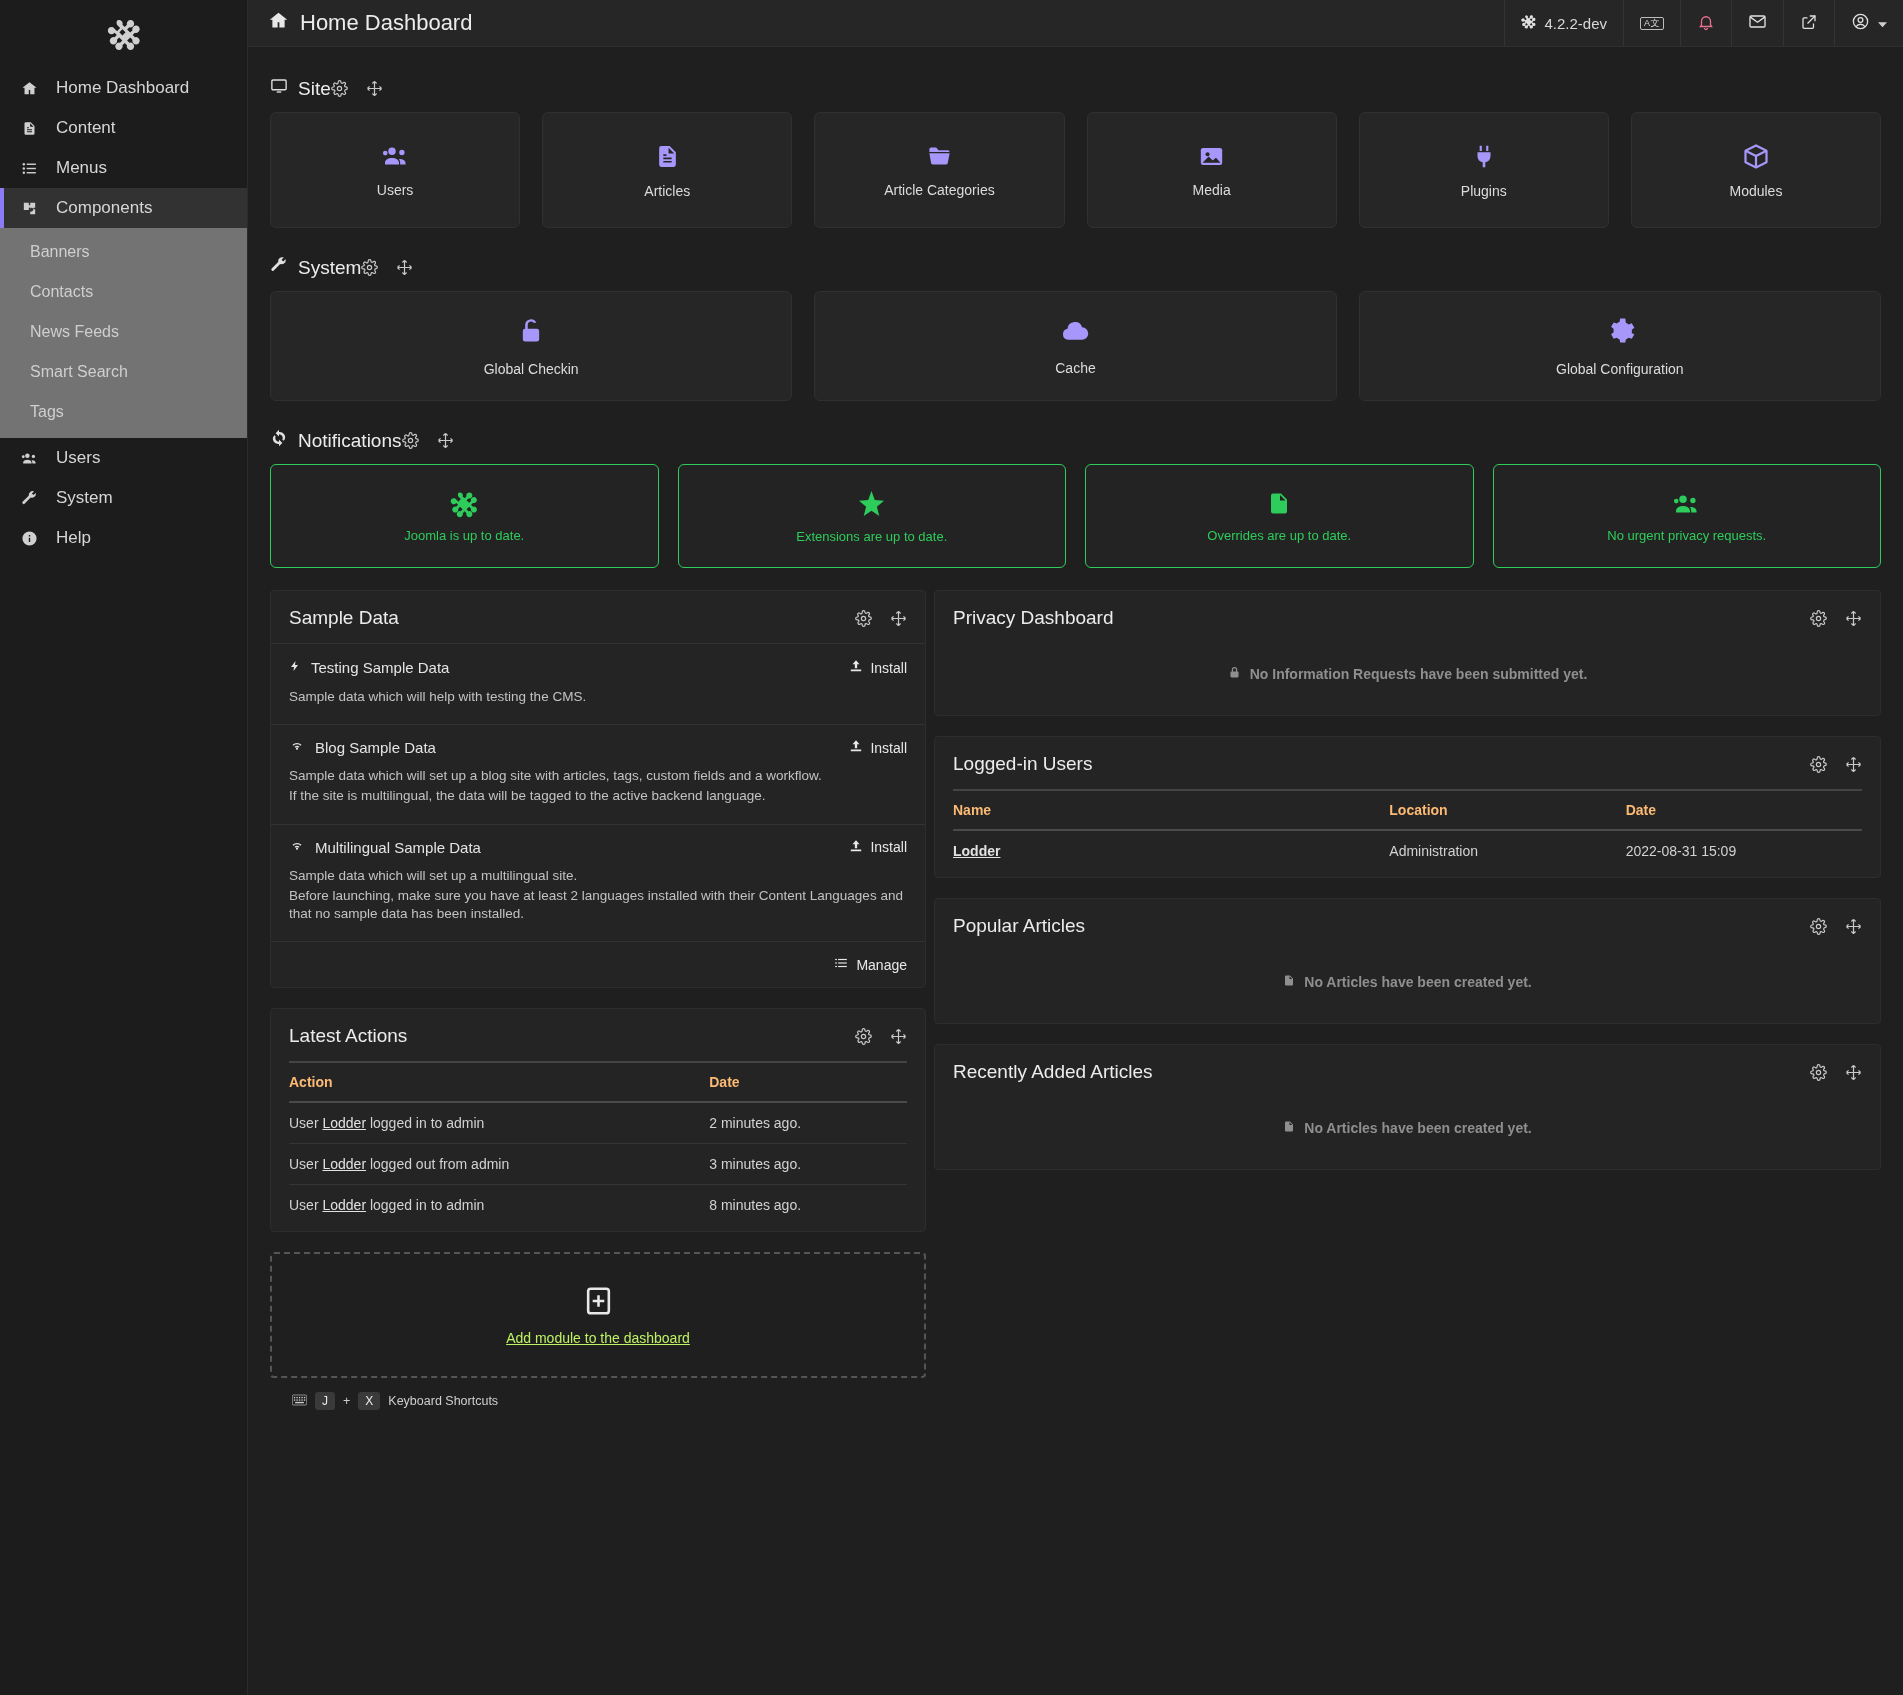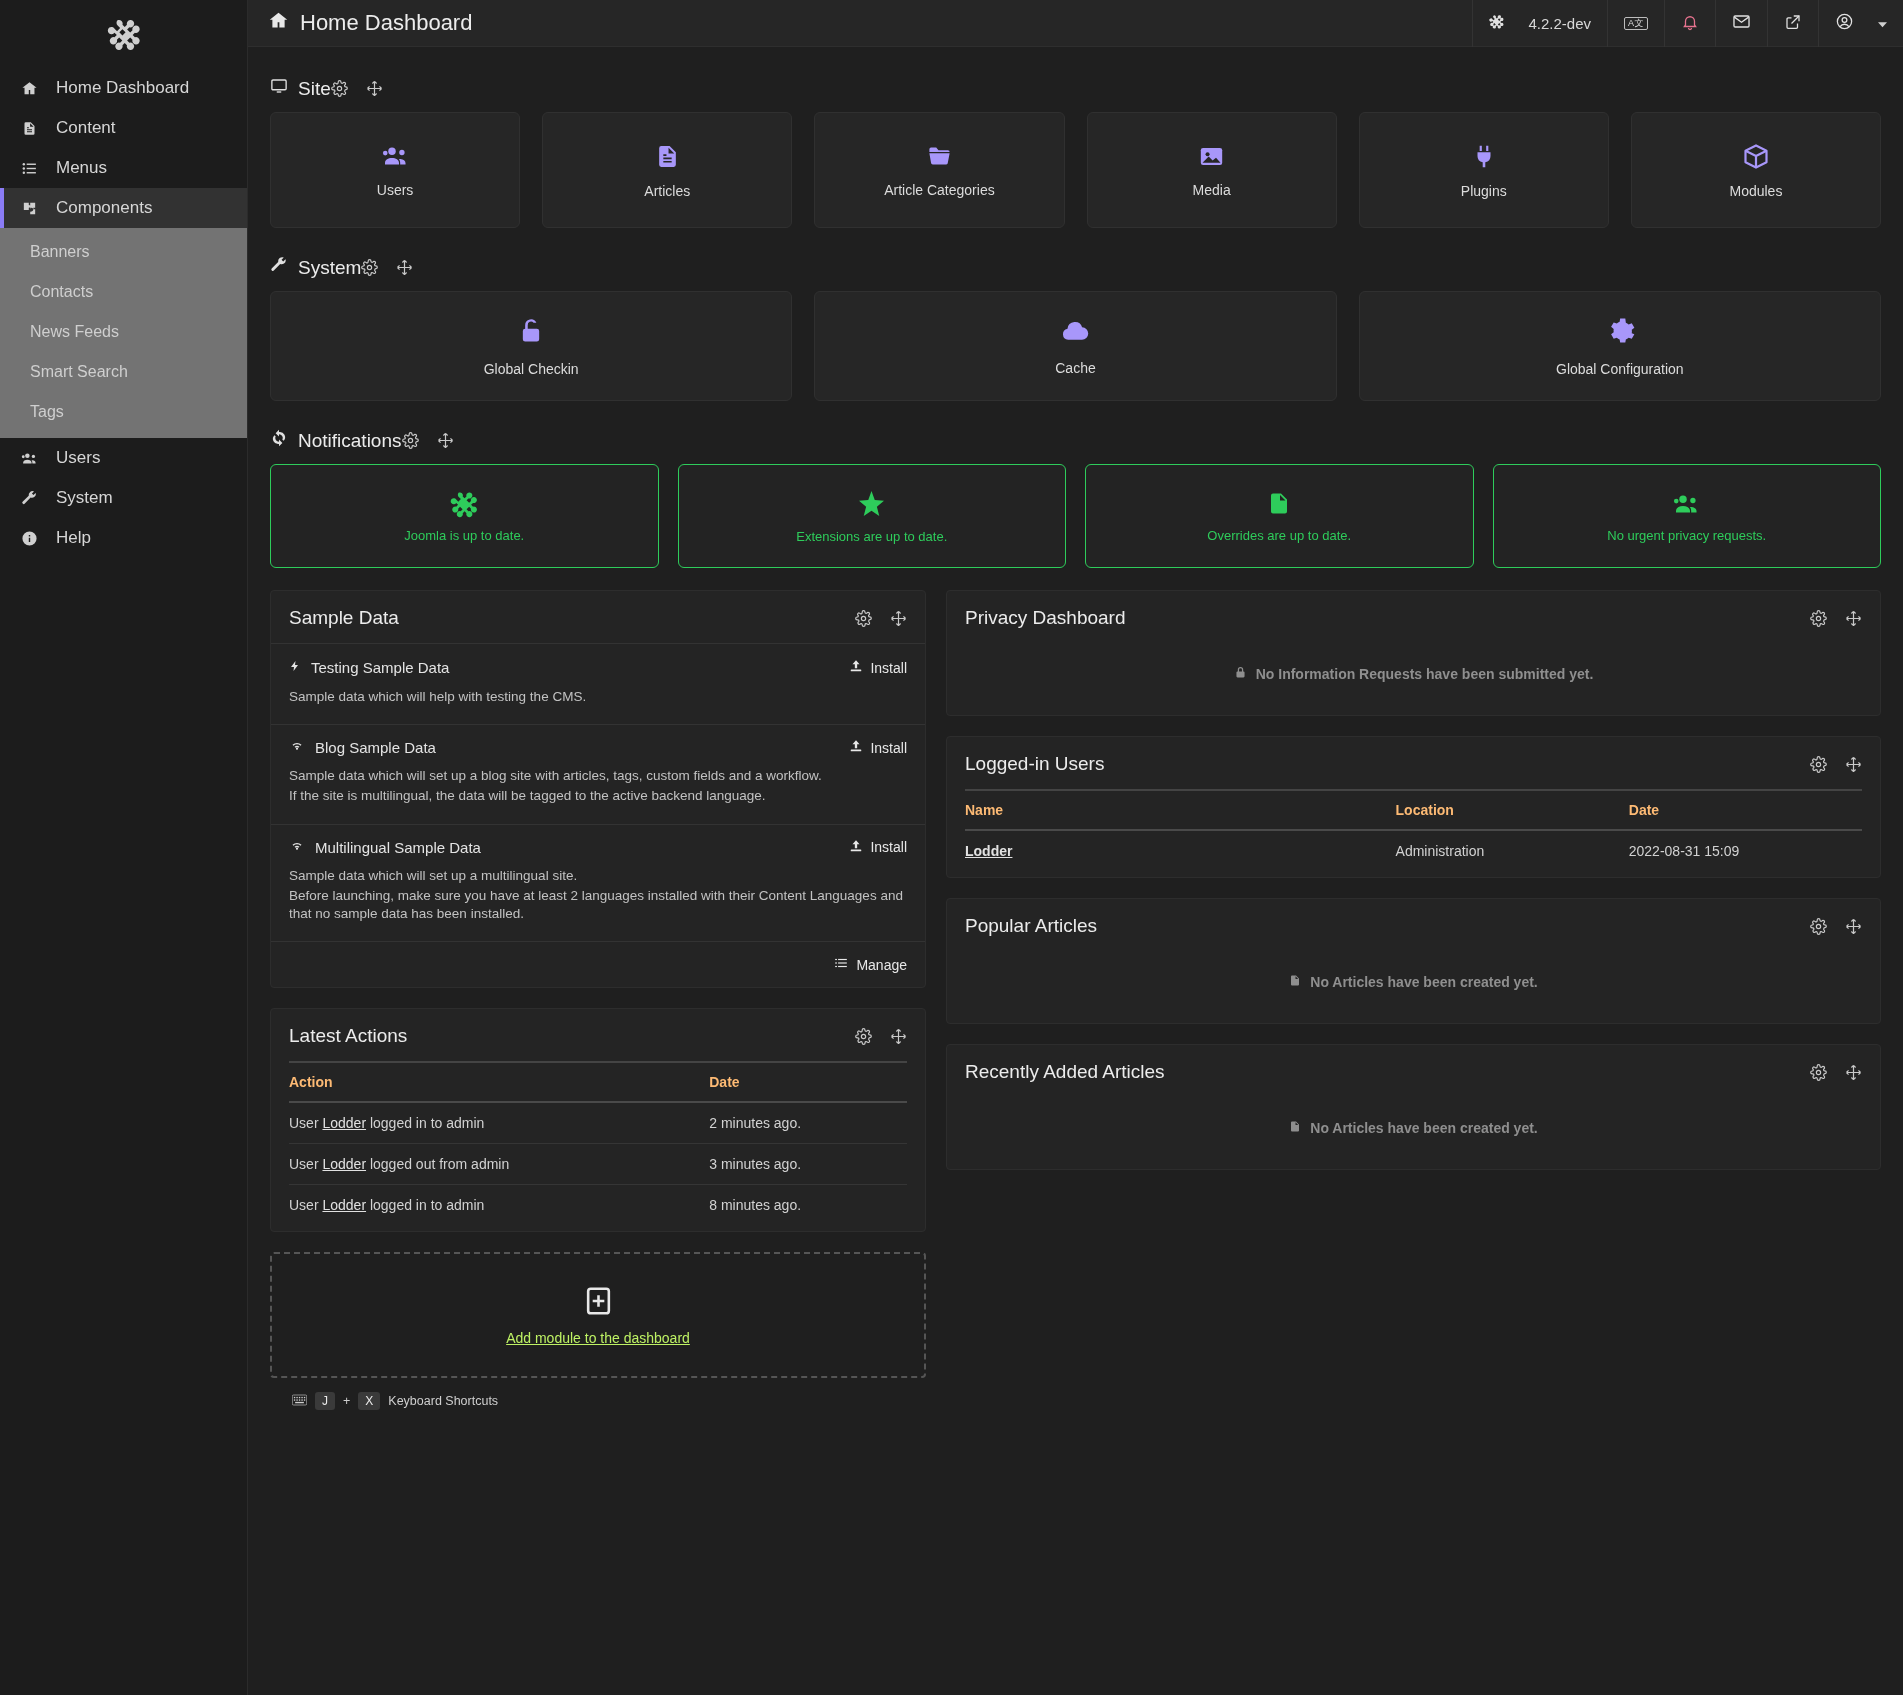--- a/index.html
+++ b/index.html
@@ -46,21 +46,21 @@
     height: 47px; background: #262626;
     display: flex; align-items: center; justify-content: space-between;
     border-bottom: 1px solid #2e2e2e;
   }
   .topbar-title {
     display: flex; align-items: center; gap: 11px;
     padding-left: 20px; font-size: 22px; color: #ececec;
   }
   .topbar-right { display: flex; align-items: stretch; height: 47px; }
   .tb-cell {
-    display: flex; align-items: center; gap: 24px;
+    display: flex; align-items: center; gap: 8px;
     padding: 0 16px; border-left: 1px solid #333;
     font-size: 15px; color: #d8d8d8; cursor: pointer;
   }
   .tb-badge {
     border: 1px solid #bdbdbd; border-radius: 2px; font-size: 9px;
     padding: 1px 3px; letter-spacing: 0.5px; color: #dcdcdc; line-height: 1;
     display: inline-flex; gap: 1px;
   }
 
   .content { flex: 1; overflow: hidden; padding: 18px 22px 0 22px; }
@@ -92,21 +92,21 @@
   .sys-tile .tlabel { font-size: 14px; color: #dcdcdc; }
 
   .notif-row { display: flex; gap: 19px; }
   .notif-card {
     flex: 1; height: 104px; background: #232323; border: 1px solid #2ecc5b; border-radius: 6px;
     display: flex; flex-direction: column; align-items: center; justify-content: center; gap: 10px;
   }
   .notif-card .nicon { color: #2ecc5b; display: flex; }
   .notif-card .ntext { font-size: 13px; color: #2ecc5b; }
 
-  .cols { display: flex; gap: 20px; margin-top: 22px; }
+  .cols { display: flex; gap: 8px; margin-top: 22px; }
   .col-left { width: 656px; min-width: 656px; }
   .col-right { flex: 1; }
 
   .panel { background: #242424; border: 1px solid #2d2d2d; border-radius: 4px; margin-bottom: 20px; }
   .panel-head {
     display: flex; align-items: center; justify-content: space-between;
     padding: 16px 18px 14px 18px;
   }
   .panel-title { font-size: 19px; color: #ececec; }
   .panel-tools { display: flex; gap: 18px; color: #c8c8c8; }

